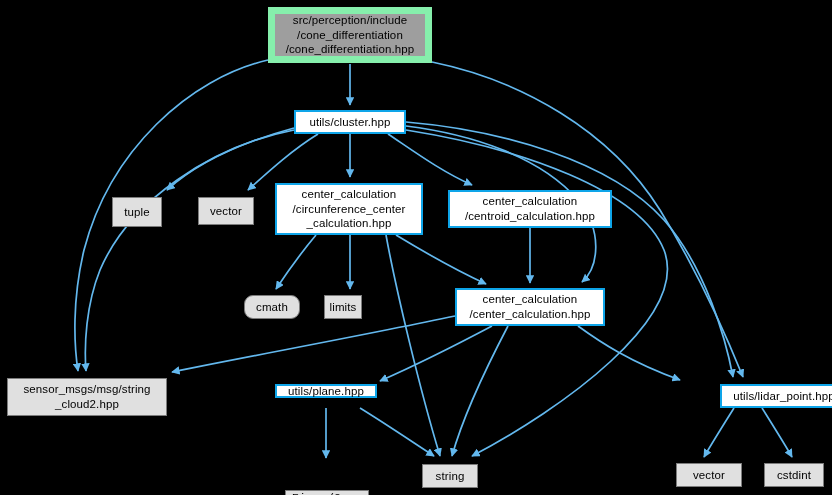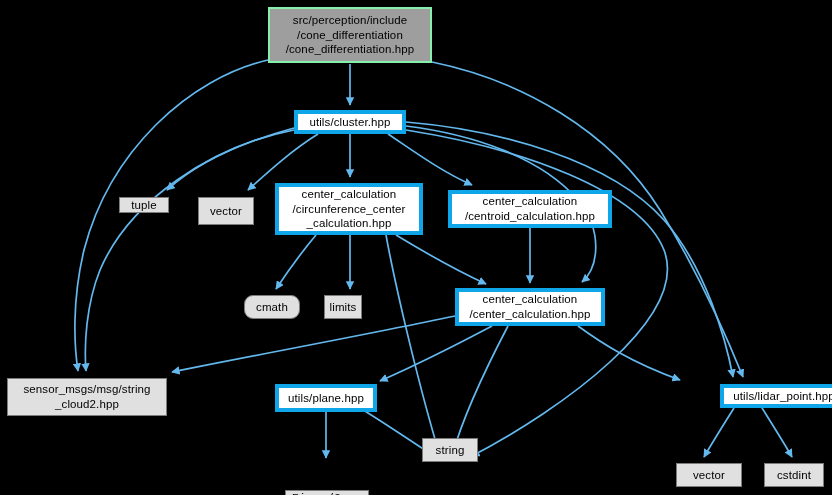--- a/index.html
+++ b/index.html
@@ -27,31 +27,31 @@
     position: absolute;
     box-sizing: border-box;
     display: flex;
     align-items: center;
     justify-content: center;
     text-align: center;
     font-size: 11.5px;
     line-height: 14.6px;
     color: #000000;
     white-space: pre-line;
-    border: 4px solid #0ea5e9;
+    border: 2px solid #0ea5e9;
     background: #ffffff;
     letter-spacing: 0.01em;
   }
   .node.sys {
     background: #e0e0e0;
     border: 1px solid #7c7c7c;
   }
   .node.root {
     background: #9e9e9e;
-    border: 2px solid #86efac;
+    border: 7px solid #86efac;
   }
   .node .lbl {
     display: block;
     padding: 0 5px;
   }
 </style>
 </head>
 <body>
 
 <div id="canvas">
@@ -88,34 +88,34 @@
         <path d="M734,408 C724,424 712,443 704,457" fill="none" stroke="#63b8ee" stroke-width="1.7" marker-end="url(#arrow)"></path>
         <path d="M762,408 C772,424 784,443 792,457" fill="none" stroke="#63b8ee" stroke-width="1.7" marker-end="url(#arrow)"></path>
       </g>
   </svg>
 
   <div id="node-layer">
       <div class="node root" style="left: 268px; top: 7px; width: 164px; height: 56px;"><span class="lbl">src/perception/include
 /cone_differentiation
 /cone_differentiation.hpp</span></div>
       <div class="node" style="left: 294px; top: 110px; width: 112px; height: 24px;"><span class="lbl">utils/cluster.hpp</span></div>
-      <div class="node sys" style="left: 119px; top: 197px; width: 50px; height: 16px;"><span class="lbl">tuple</span></div>
+      <div class="node sys" style="left: 112px; top: 197px; width: 50px; height: 30px;"><span class="lbl">tuple</span></div>
       <div class="node sys" style="left: 198px; top: 197px; width: 56px; height: 28px;"><span class="lbl">vector</span></div>
       <div class="node" style="left: 275px; top: 183px; width: 148px; height: 52px;"><span class="lbl">center_calculation
 /circunference_center
 _calculation.hpp</span></div>
       <div class="node" style="left: 448px; top: 190px; width: 164px; height: 38px;"><span class="lbl">center_calculation
 /centroid_calculation.hpp</span></div>
       <div class="node sys" style="left: 244px; top: 295px; width: 56px; height: 24px; border-radius: 9px;"><span class="lbl">cmath</span></div>
       <div class="node sys" style="left: 324px; top: 295px; width: 38px; height: 24px;"><span class="lbl">limits</span></div>
       <div class="node" style="left: 455px; top: 288px; width: 150px; height: 38px;"><span class="lbl">center_calculation
 /center_calculation.hpp</span></div>
       <div class="node sys" style="left: 7px; top: 378px; width: 160px; height: 38px;"><span class="lbl">sensor_msgs/msg/string
 _cloud2.hpp</span></div>
-      <div class="node" style="left: 275px; top: 384px; width: 102px; height: 28px;"><span class="lbl">utils/plane.hpp</span></div>
+      <div class="node" style="left: 275px; top: 384px; width: 102px; height: 14px;"><span class="lbl">utils/plane.hpp</span></div>
       <div class="node" style="left: 720px; top: 384px; width: 128px; height: 24px;"><span class="lbl">utils/lidar_point.hpp</span></div>
       <div class="node sys" style="left: 285px; top: 490px; width: 84px; height: 16px; font-family: Liberation Mono, monospace;"><span class="lbl">Eigen/Core</span></div>
-      <div class="node sys" style="left: 422px; top: 438px; width: 56px; height: 24px;"><span class="lbl">string</span></div>
+      <div class="node sys" style="left: 422px; top: 464px; width: 56px; height: 24px;"><span class="lbl">string</span></div>
       <div class="node sys" style="left: 676px; top: 463px; width: 66px; height: 24px;"><span class="lbl">vector</span></div>
       <div class="node sys" style="left: 764px; top: 463px; width: 60px; height: 24px;"><span class="lbl">cstdint</span></div>
     </div>
 
 </div>
 
 </body></html>

